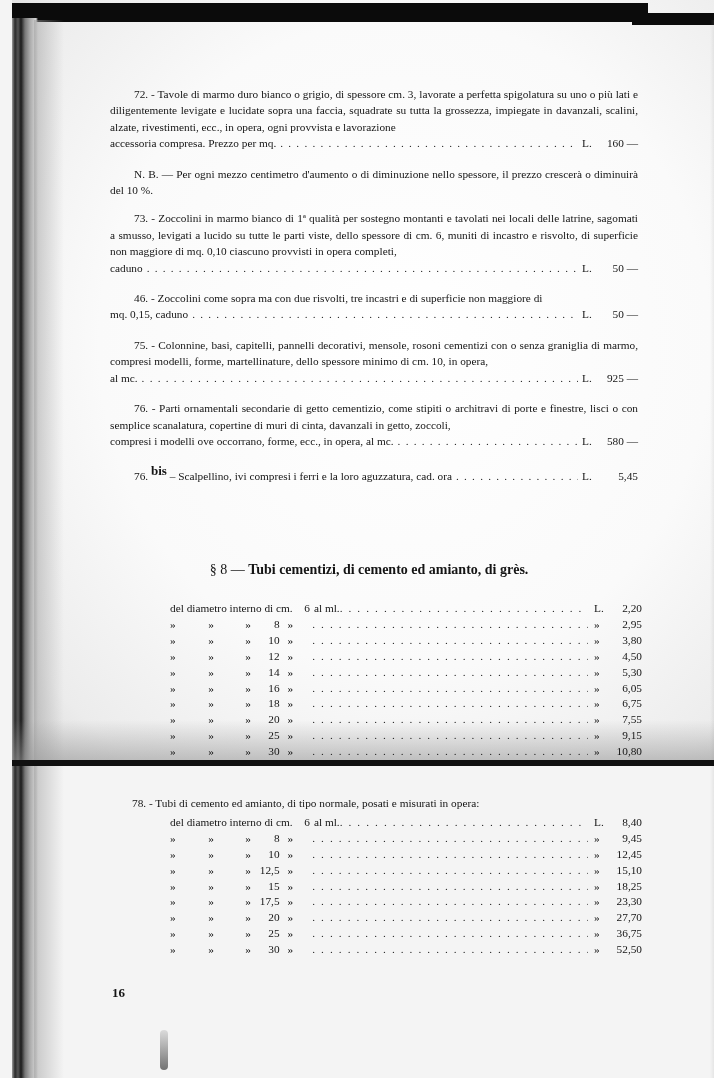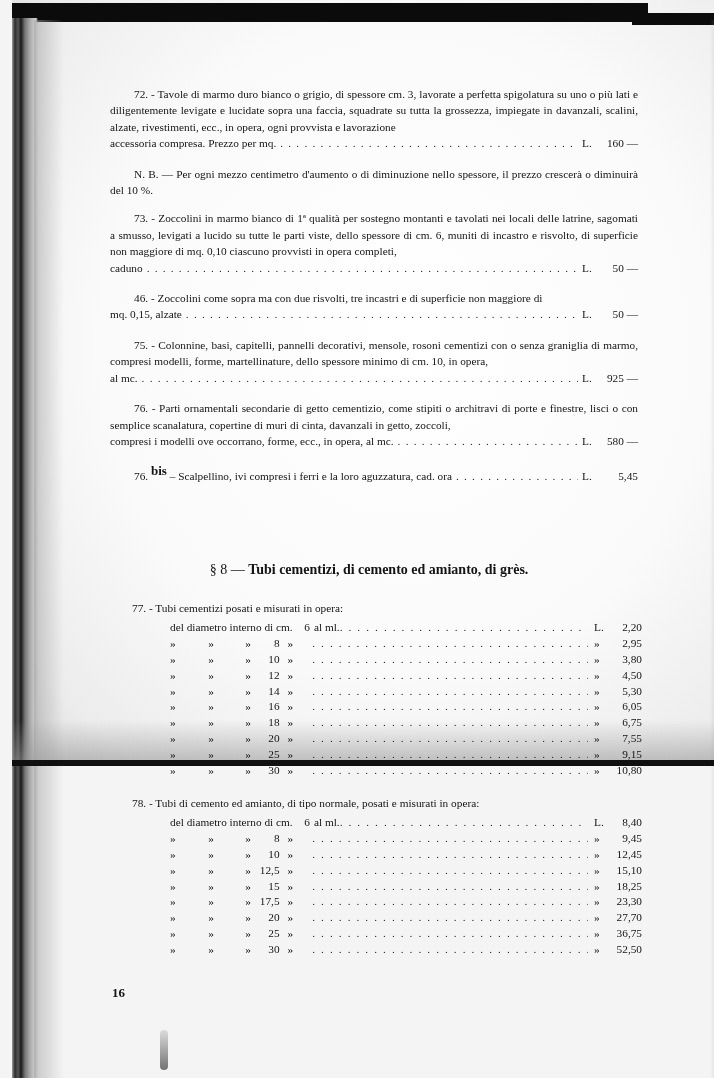--- a/index.html
+++ b/index.html
@@ -132,21 +132,21 @@
         <span class="txt">caduno</span>
         <span class="dots"></span>
         <span class="cur">L.</span>
         <span class="price">50 —</span>
       </div>
     </div>
 
     <div class="entry">
       <p class="indent">46. - Zoccolini come sopra ma con due risvolti, tre incastri e di superficie non maggiore di</p>
       <div class="leader-line">
-        <span class="txt">mq. 0,15, alzate</span>
+        <span class="txt">mq. 0,15, caduno</span>
         <span class="dots"></span>
         <span class="cur">L.</span>
         <span class="price">50 —</span>
       </div>
     </div>
 
     <div class="entry">
       <p class="indent">75. - Colonnine, basi, capitelli, pannelli decorativi, mensole, rosoni cementizi con o senza graniglia di marmo, compresi modelli, forme, martellinature, dello spessore minimo di cm. 10, in opera,</p>
       <div class="leader-line">
         <span class="txt">al mc.</span>
@@ -179,21 +179,20 @@
       </div>
     </div>
   </div>
 
   <div class="section-title">
     <span>§ 8 —</span>
     <b>Tubi cementizi, di cemento ed amianto, di grès.</b>
   </div>
 
   <div class="pipes" id="pipes77" style="top:601px">
-    <p class="head">77. - Tubi cementizi posati e misurati in opera:</p>
     <div class="rows">
         <div class="prow">
           <span class="first" style="width: 166px;">del diametro interno di cm.</span>
           <span class="c4" style="width: 28px; padding-right: 4px;">6</span>
           <span class="c5">al ml.</span>
           <span class="dots"></span>
           <span class="cur">L.</span>
           <span class="price">2,20</span>
         </div>
         <div class="prow">

